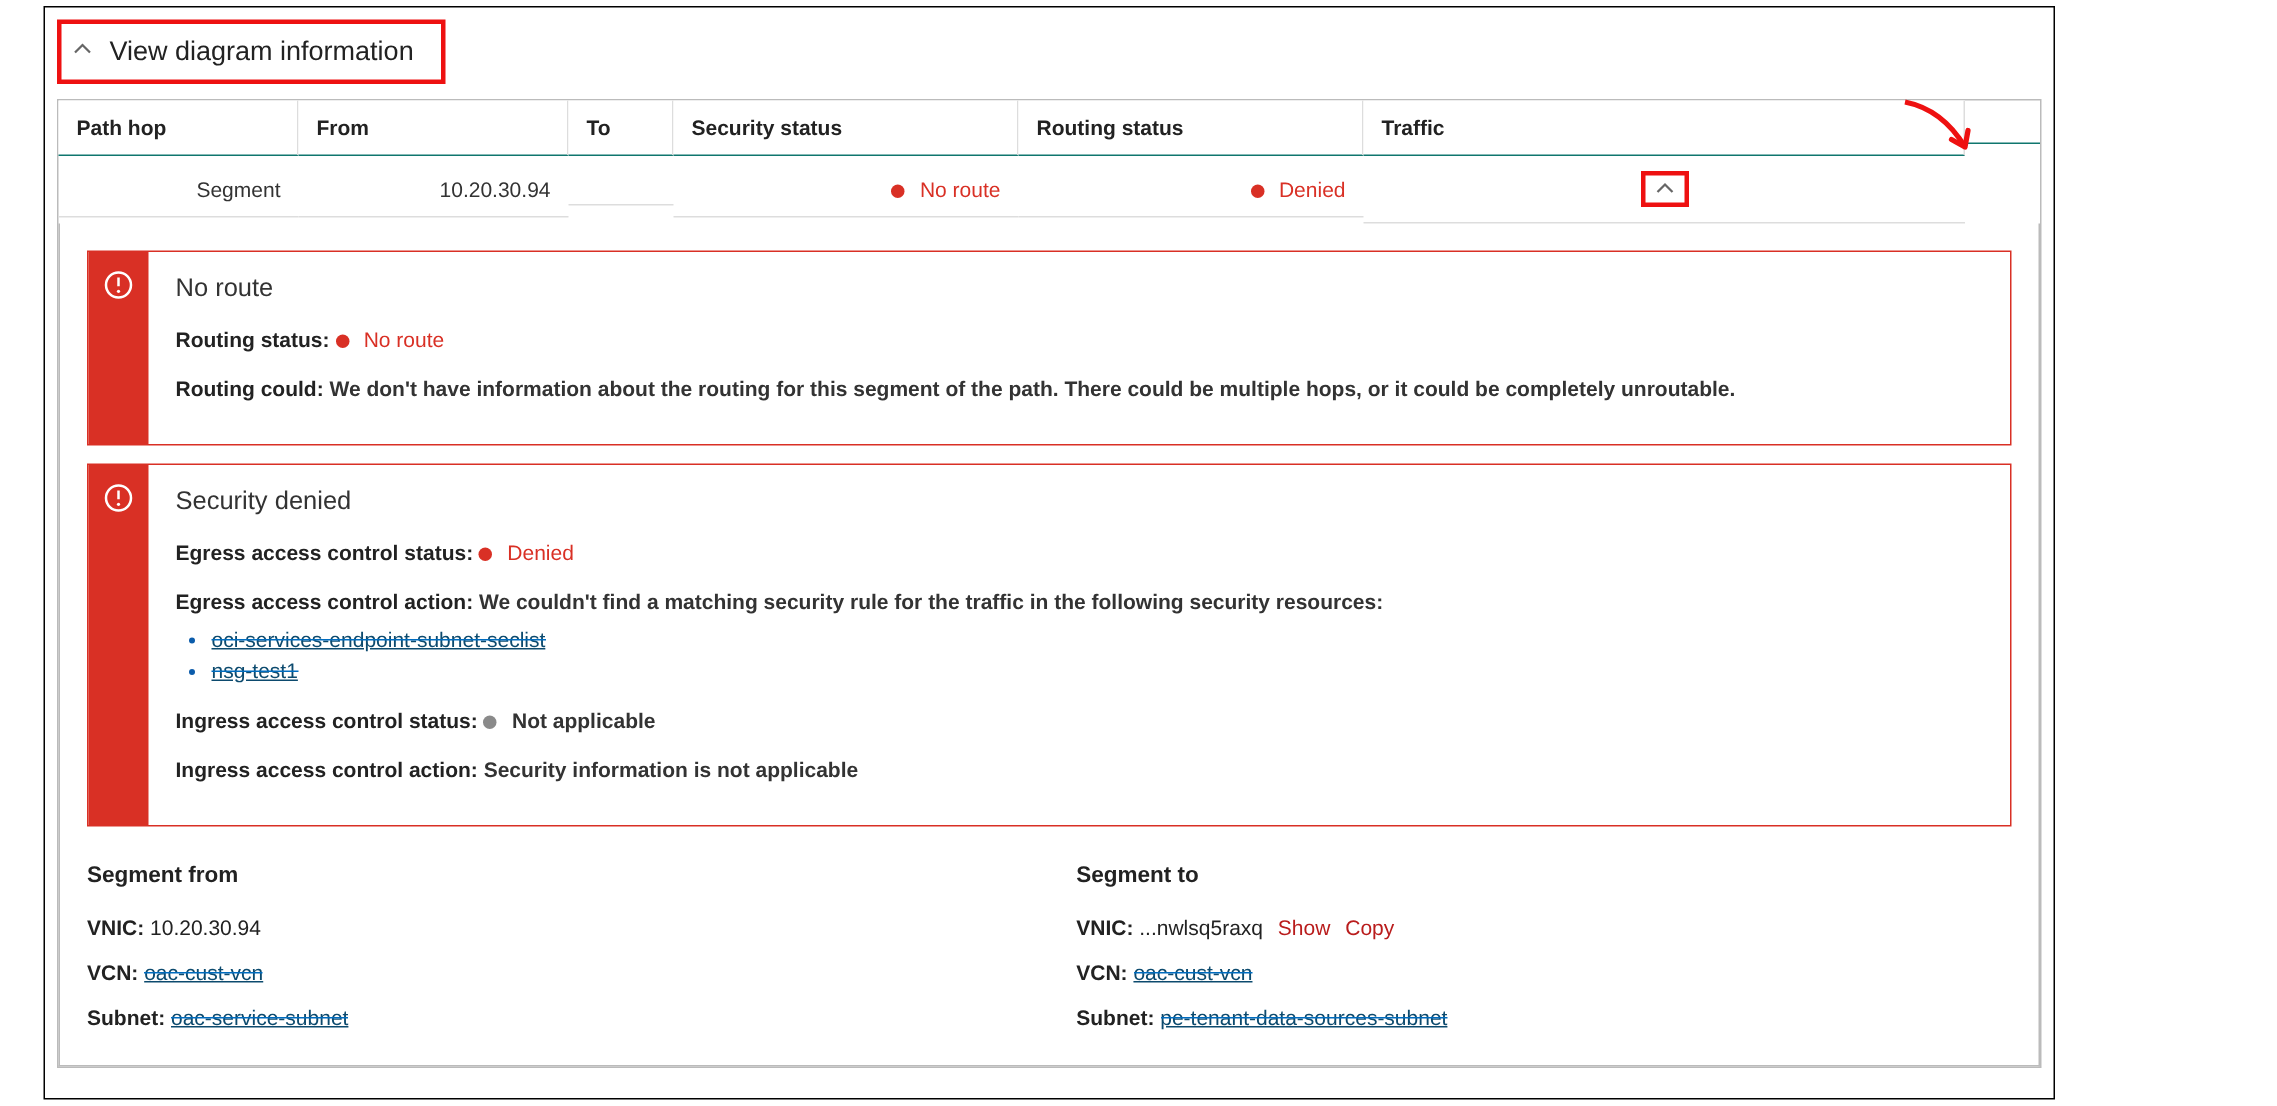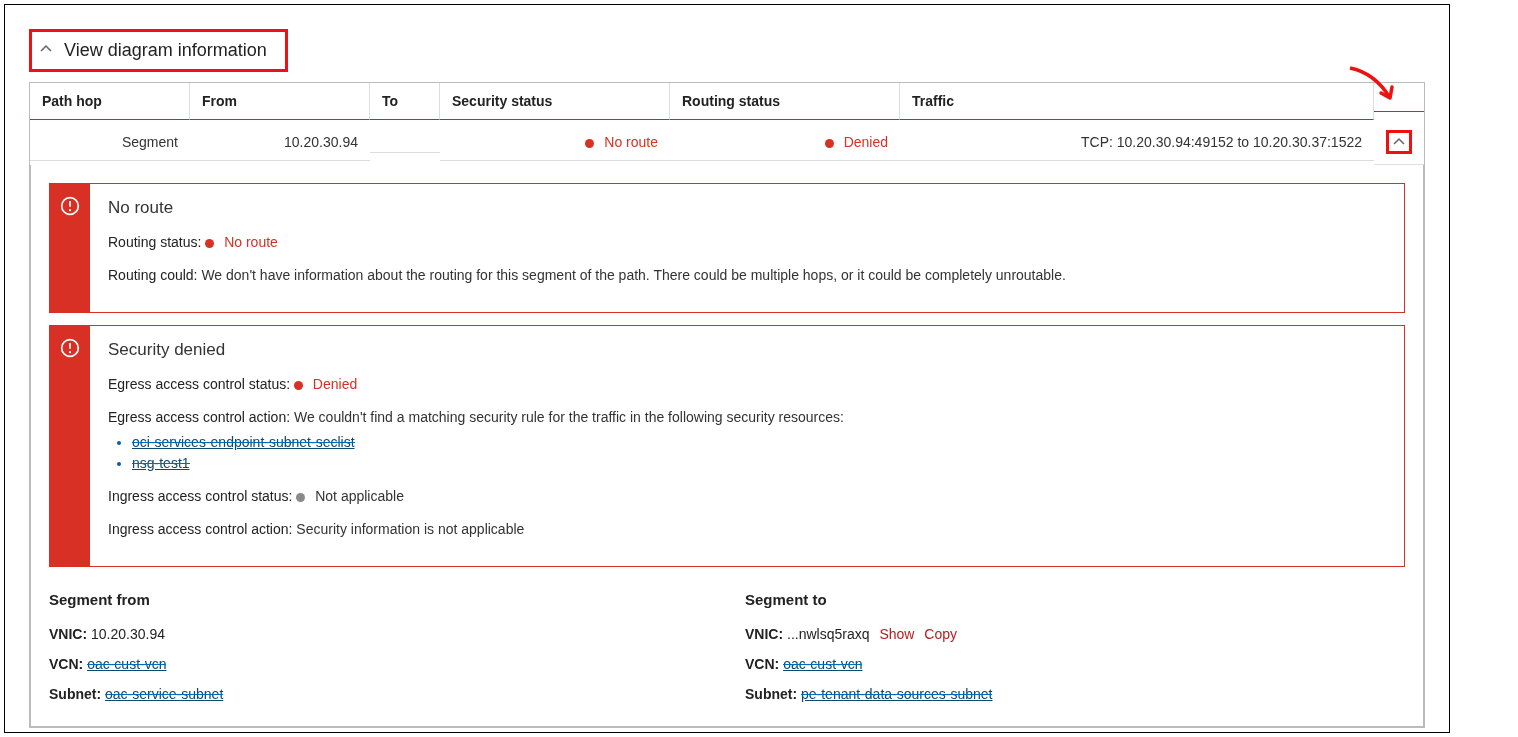--- a/index.html
+++ b/index.html
@@ -5,24 +5,25 @@
   * { box-sizing: border-box; margin: 0; padding: 0; }
   body {
     font-family: "Helvetica Neue", Helvetica, Arial, sans-serif;
     font-size: 14px;
     color: #222;
     background: #fff;
     padding: 4px;
   }
   .outer {
     border: 1px solid #000;
-    width: 1446px;
+    width: 1341px;
     height: 729px;
-    padding: 24px;
+    padding: 8px;
     position: relative;
+    margin-left: 25px;
   }
   
   .view-header {
     display: inline-flex;
     align-items: center;
     gap: 12px;
     padding: 8px 18px 8px 8px;
     border: 3px solid #e11;
     margin-bottom: 10px;
     cursor: pointer;
@@ -81,22 +82,22 @@
   }
   .alert-stripe {
     width:40px; background:#d93025;
     display:flex; align-items:flex-start; justify-content:center;
     padding-top:12px;
   }
   .alert-stripe svg { width:20px; height:20px; }
   .alert-body { padding:14px 18px; flex:1; }
   .alert-title { font-size:17px; color:#333; margin-bottom:14px; font-weight:400;}
   .kv { margin-bottom:12px; line-height:1.5;}
-  .kv b { font-weight:400; }
-  .kv .val { color:#333; }
+  .kv b { font-weight:700; }
+  .kv .val { color:#333;font-weight:bold; }
   ul.links { margin: 4px 0 0 24px; }
   ul.links li { color:#0b5cab; }
   ul.links li::marker { color:#0b5cab; }
   
   .crossed { position:relative; color:#0c4a6e; text-decoration:underline; }
   .crossed::after {
     content:""; position:absolute; left:0; right:0; top:50%; height:1px; background:#006cbf;
   }
 
   .seg-cols {
@@ -152,21 +153,20 @@
       <div>10.20.30.94</div>
       <div></div>
       <div>
         <span class="status-dot dot-red"></span>
         <span class="txt-red">No route</span>
       </div>
       <div>
         <span class="status-dot dot-red"></span>
         <span class="txt-red">Denied</span>
       </div>
-      <div>TCP: 10.20.30.94:49152 to 10.20.30.37:1522</div>
       <div class="expander-cell">
         <div class="expander-box">
           <svg width="12" height="12" viewBox="0 0 12 12">
               <path d="M1 8 L6 3 L11 8" stroke="#666" stroke-width="1.5" fill="none"></path>
             </svg>
         </div>
       </div>
     </div>
 
     <div class="details">

